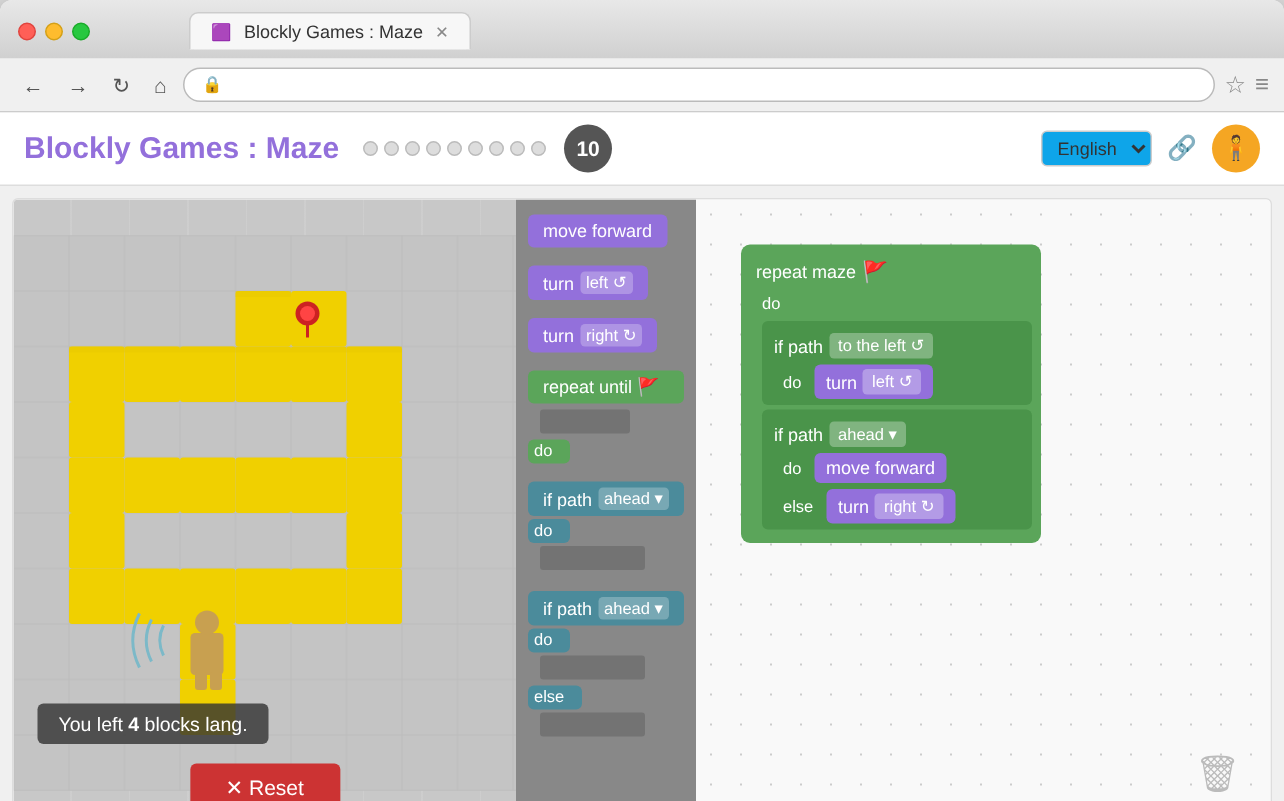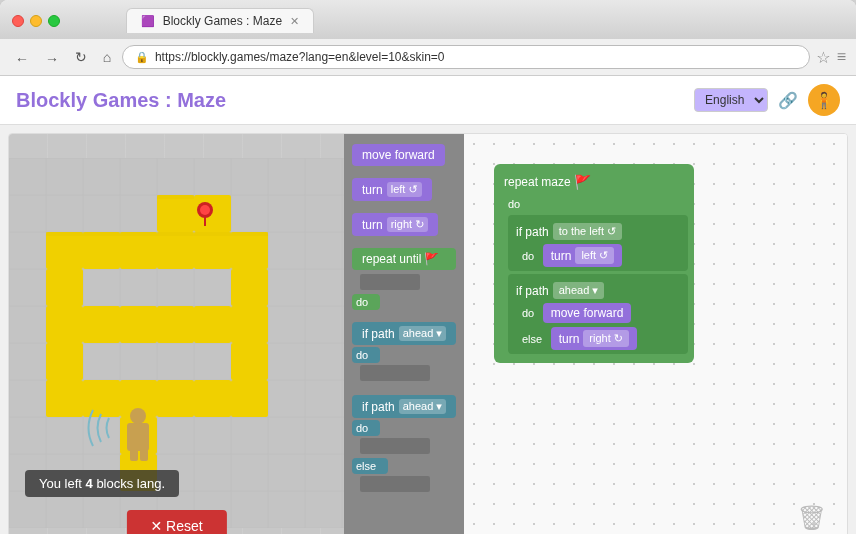--- a/index.html
+++ b/index.html
@@ -128,21 +128,21 @@
       font-weight: bold;
       margin-left: 8px;
     }
     .header-left { display: flex; align-items: center; }
     .header-right { display: flex; align-items: center; gap: 10px; }
     .lang-select {
       border: 1px solid #ccc;
       border-radius: 4px;
       padding: 3px 6px;
       font-size: 12px;
-      background: #c4b5fd;
+      background: #0ea5e9;
       color: #333;
     }
     .link-icon {
       font-size: 16px;
       color: #777;
       cursor: pointer;
     }
     .character-icon {
       width: 32px; height: 32px;
       background: #f5a623;
@@ -327,29 +327,40 @@
     </div>
   </div>
 
   <div class="nav-bar">
     <button class="nav-btn">←</button>
     <button class="nav-btn">→</button>
     <button class="nav-btn">↻</button>
     <button class="nav-btn">⌂</button>
     <div class="url-bar">
       <span class="lock-icon">🔒</span>
-      <span class="url-text">https://blockly.games/maze?lang=en&amp;level=10&amp;skin=0</span>
     </div>
     <span style="color:#888;font-size:16px;cursor:pointer;">☆</span>
     <span style="color:#888;font-size:16px;cursor:pointer;">≡</span>
   </div>
 
   <div class="app-header">
     <div class="header-left">
       <span class="app-title">Blockly Games : Maze</span>
+      <div class="level-dots">
+        <span class="level-dot"></span>
+        <span class="level-dot"></span>
+        <span class="level-dot"></span>
+        <span class="level-dot"></span>
+        <span class="level-dot"></span>
+        <span class="level-dot"></span>
+        <span class="level-dot"></span>
+        <span class="level-dot"></span>
+        <span class="level-dot"></span>
+        <div class="level-badge">10</div>
+      </div>
     </div>
     <div class="header-right">
       <select class="lang-select">
         <option>English</option>
       </select>
       <span class="link-icon">🔗</span>
       <div class="character-icon">🧍</div>
     </div>
   </div>
 

